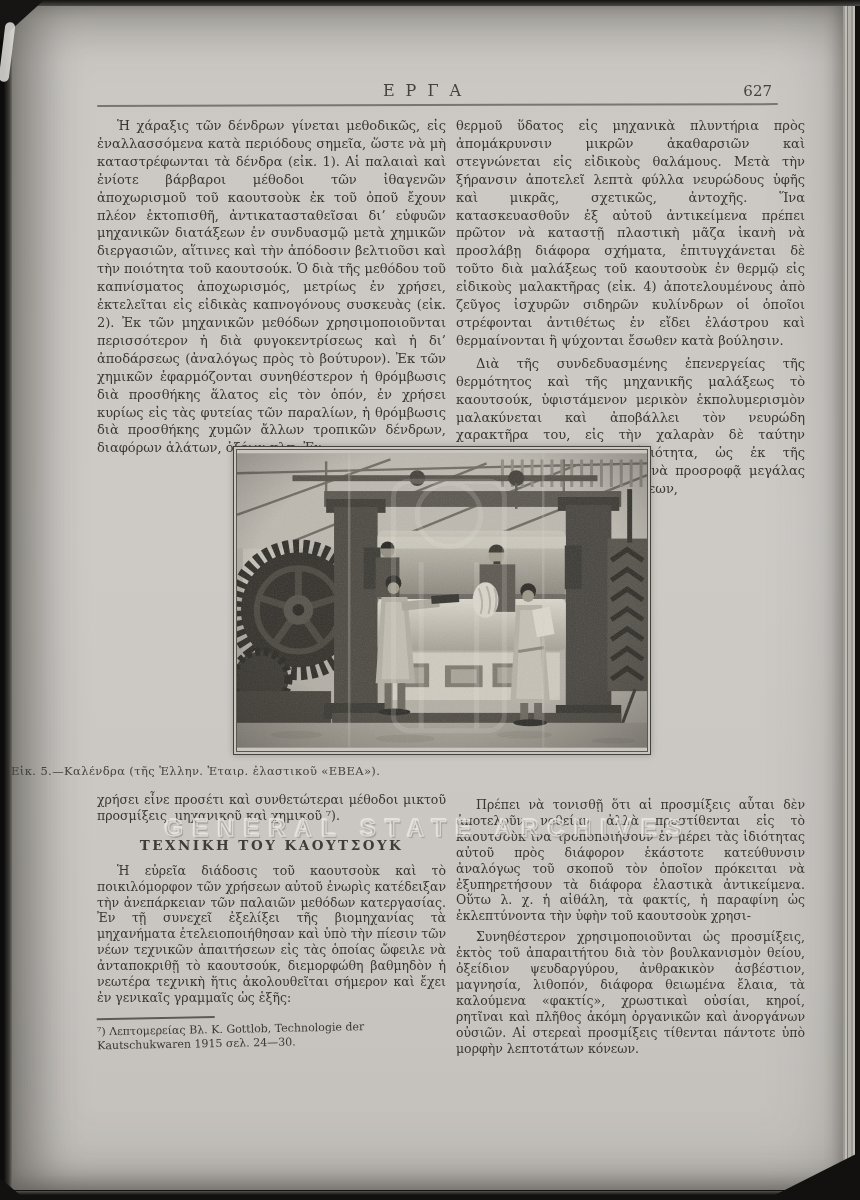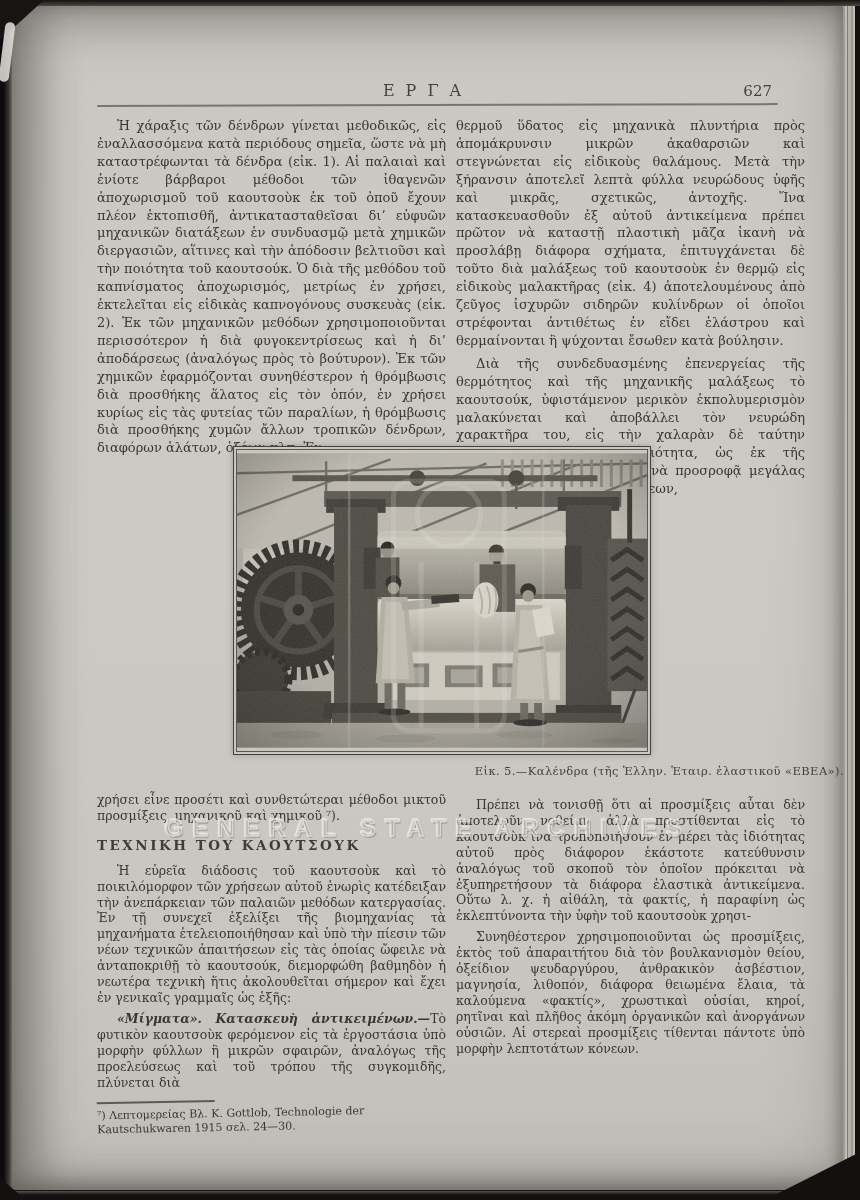--- a/index.html
+++ b/index.html
@@ -39,33 +39,33 @@
   
   .cols{position:absolute;left:86px;width:708px;display:flex;gap:10px;}
   .cols.top{top:112px;height:328px;}
   .cols.bottom{top:787px;height:376px;}
   .col{width:349px;text-align:justify;}
   .cols.top .col{font-size:13px;line-height:17.9px;}
   .cols.bottom .col{font-size:12.5px;line-height:15.9px;}
   p{margin:0;}
   p.indent{text-indent:20px;}
   p.sp{margin-top:5px;}
-  .sec-head{text-align:left;font-weight:bold;font-size:13.5px;letter-spacing:2.5px;
+  .sec-head{text-align:center;font-weight:bold;font-size:13.5px;letter-spacing:2.5px;
             margin:14px 0 9px 0;color:#403d37;}
   .lead{font-weight:bold;font-style:italic;}
   .footnote-block{margin-top:9px;transform:rotate(-1.1deg);}
   .footnote-rule{width:118px;height:1.5px;background:#5d5a53;margin-bottom:5px;}
   .footnote{font-size:11px;line-height:14.5px;text-align:left;}
 
   
   figure{position:absolute;left:222px;top:441px;margin:0;width:418px;height:309px;
          background:#c9c6c0;border:1px solid #45423c;padding:2px;box-sizing:border-box;
          box-shadow:0 0 6px rgba(70,67,62,.35);}
   figure .inner{width:100%;height:100%;border:1px solid #5a574f;box-sizing:border-box;overflow:hidden;}
-  .caption{position:absolute;left:0;right:0;top:759px;text-align:right;
+  .caption{position:absolute;left:0;right:0;top:759px;text-align:left;
            font-size:11.5px;letter-spacing:.4px;color:#44413b;}
 
   
   .wm{position:absolute;left:0;right:0;text-align:center;font-family:"Liberation Sans","DejaVu Sans",sans-serif;
       font-weight:bold;color:rgba(205,202,196,.14);pointer-events:none;white-space:nowrap;
       -webkit-text-stroke:1.3px rgba(236,233,226,.75);
       text-shadow:1.5px 1.5px 1px rgba(95,92,86,.35), -1px -1px 1px rgba(240,238,232,.45);}
   .wm1{top:776px;font-size:37px;letter-spacing:6px;}
   .wm2{top:809px;font-size:24px;letter-spacing:9px;}
 </style>
@@ -253,21 +253,20 @@
       </div>
     </figure>
 
     <div class="caption">Εἰκ. 5.—Καλένδρα (τῆς Ἑλλην. Ἑταιρ. ἐλαστικοῦ «ΕΒΕΑ»).</div>
 
     <div class="cols bottom">
       <div class="col">
         <p>χρήσει εἶνε προσέτι καὶ συνθετώτεραι μέθοδοι μικτοῦ προσμίξεις, μηχανικοῦ καὶ χημικοῦ ⁷).</p>
         <div class="sec-head">ΤΕΧΝΙΚΗ ΤΟΥ ΚΑΟΥΤΣΟΥΚ</div>
         <p class="indent">Ἡ εὐρεῖα διάδοσις τοῦ καουτσοὺκ καὶ τὸ ποικιλόμορφον τῶν χρήσεων αὐτοῦ ἐνωρὶς κατέδειξαν τὴν ἀνεπάρκειαν τῶν παλαιῶν μεθόδων κατεργασίας. Ἐν τῇ συνεχεῖ ἐξελίξει τῆς βιομηχανίας τὰ μηχανήματα ἐτελειοποιήθησαν καὶ ὑπὸ τὴν πίεσιν τῶν νέων τεχνικῶν ἀπαιτήσεων εἰς τὰς ὁποίας ὤφειλε νὰ ἀνταποκριθῇ τὸ καουτσούκ, διεμορφώθη βαθμηδὸν ἡ νεωτέρα τεχνικὴ ἥτις ἀκολουθεῖται σήμερον καὶ ἔχει ἐν γενικαῖς γραμμαῖς ὡς ἑξῆς:</p>
-        <p class="indent sp"><span class="lead">«Μίγματα». Κατασκευὴ ἀντικειμένων.—</span><span>Τὸ φυτικὸν καουτσοὺκ φερόμενον εἰς τὰ ἐργοστάσια ὑπὸ μορφὴν φύλλων ἢ μικρῶν σφαιρῶν, ἀναλόγως τῆς προελεύσεως καὶ τοῦ τρόπου τῆς συγκομιδῆς, πλύνεται διὰ</span></p>
         <div class="footnote-block">
           <div class="footnote-rule"></div>
           <p class="footnote">⁷) Λεπτομερείας Βλ. Κ. Gottlob, Technologie der Kautschukwaren 1915 σελ. 24—30.</p>
         </div>
       </div>
       <div class="col">
         <p class="indent sp">Πρέπει νὰ τονισθῇ ὅτι αἱ προσμίξεις αὗται δὲν ἀποτελοῦν νοθείαν ἀλλὰ προστίθενται εἰς τὸ καουτσοὺκ ἵνα τροποποιήσουν ἐν μέρει τὰς ἰδιότητας αὐτοῦ πρὸς διάφορον ἑκάστοτε κατεύθυνσιν ἀναλόγως τοῦ σκοποῦ τὸν ὁποῖον πρόκειται νὰ ἐξυπηρετήσουν τὰ διάφορα ἐλαστικὰ ἀντικείμενα. Οὕτω λ. χ. ἡ αἰθάλη, τὰ φακτίς, ἡ παραφίνη ὡς ἐκλεπτύνοντα τὴν ὑφὴν τοῦ καουτσοὺκ χρησι-</p>
         <p class="indent sp">Συνηθέστερον χρησιμοποιοῦνται ὡς προσμίξεις, ἐκτὸς τοῦ ἀπαραιτήτου διὰ τὸν βουλκανισμὸν θείου, ὀξείδιον ψευδαργύρου, ἀνθρακικὸν ἀσβέστιον, μαγνησία, λιθοπόν, διάφορα θειωμένα ἔλαια, τὰ καλούμενα «φακτίς», χρωστικαὶ οὐσίαι, κηροί, ρητῖναι καὶ πλῆθος ἀκόμη ὀργανικῶν καὶ ἀνοργάνων οὐσιῶν. Αἱ στερεαὶ προσμίξεις τίθενται πάντοτε ὑπὸ μορφὴν λεπτοτάτων κόνεων.</p>
       </div>
     </div>

